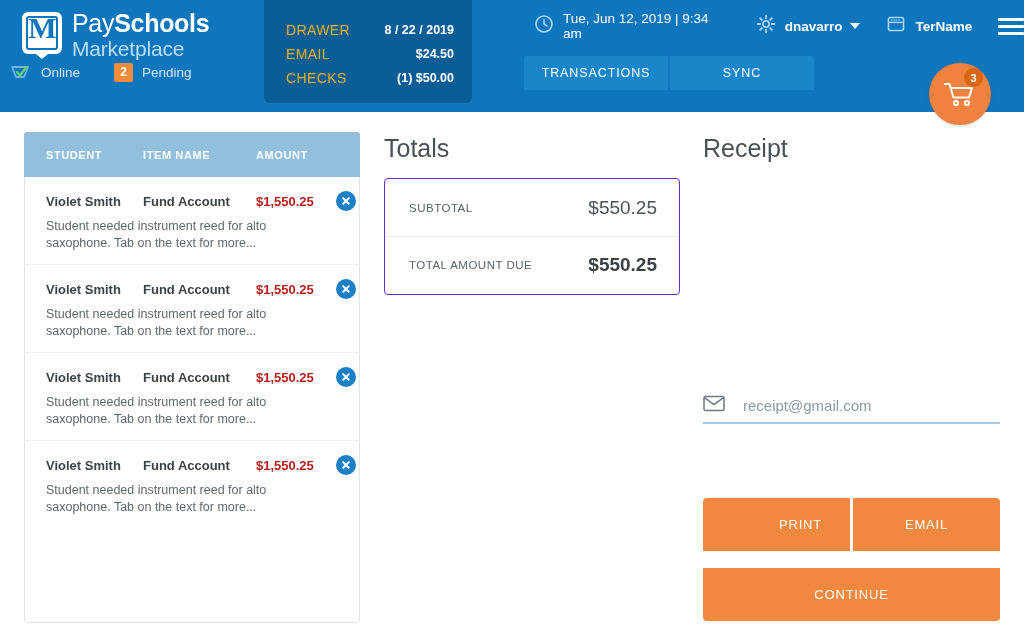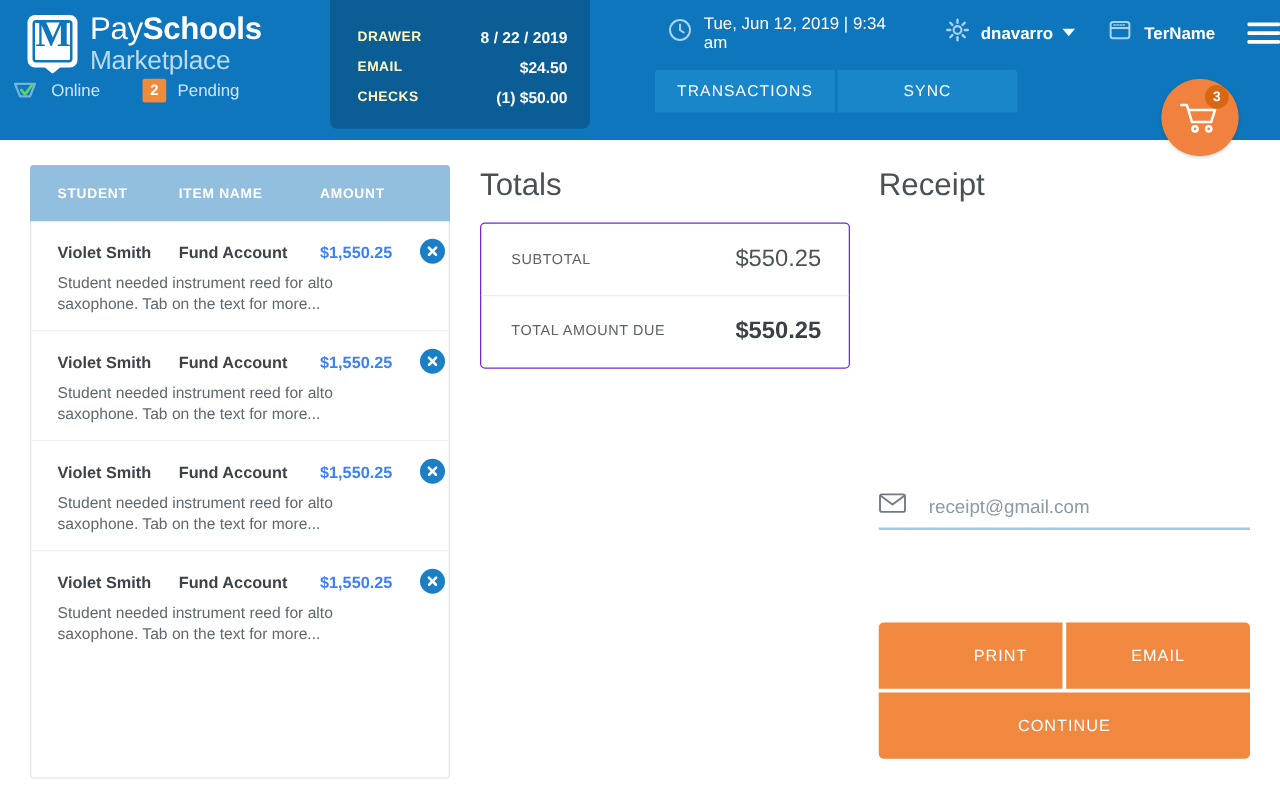--- a/index.html
+++ b/index.html
@@ -76,21 +76,21 @@
     width: 208px; height: 103px;
     background: #0b5d96;
     border-radius: 0 0 6px 6px;
     padding: 18px 18px 0 22px;
   }
   .drawer-row {
     display: flex; justify-content: space-between;
     align-items: center; height: 24px;
   }
   .drawer-key {
-    color: #fef9c3; font-size: 11px; font-weight: bold;
+    color: #eab308; font-size: 14px; font-weight: normal;
     letter-spacing: 0.4px;
   }
   .drawer-val { color: #ffffff; font-size: 12.5px; font-weight: bold; }
 
   
   .topnav {
     position: absolute; left: 534px; top: 12px;
     display: flex; align-items: center; height: 28px;
   }
   .nav-item { display: flex; align-items: center; margin-right: 26px; }
@@ -163,21 +163,21 @@
 
   .rows { position: absolute; left: 24px; top: 177px; width: 336px; }
   .row { position: relative; padding: 14px 0 12px 0; }
   .row + .row { border-top: 1px solid #edeff1; }
   .row-top { display: flex; align-items: center; padding: 0 0 0 22px; }
   .c-student {
     width: 97px; font-size: 13px; font-weight: bold; color: #3d4349;
   }
   .c-item { width: 113px; font-size: 13px; font-weight: bold; color: #3d4349; }
   .c-amount {
-    width: 80px; font-size: 13px; font-weight: bold; color: #3b82f6;
+    width: 80px; font-size: 13px; font-weight: bold; color: #b91c1c;
   }
   .del-btn {
     width: 20px; height: 20px; border-radius: 50%;
     background: #1a7fc4; position: relative; cursor: pointer;
   }
   .del-btn::before, .del-btn::after {
     content: ""; position: absolute; left: 5px; top: 9.2px;
     width: 10px; height: 1.8px; background: #ffffff; border-radius: 1px;
   }
   .del-btn::before { transform: rotate(45deg); }
@@ -226,21 +226,21 @@
   .action-grid { position: absolute; left: 703px; top: 498px; width: 297px; }
   .abtn-row { display: flex; }
   .abtn {
     background: #f0883f; color: #ffffff;
     font-size: 13px; letter-spacing: 0.8px;
     display: flex; align-items: center; justify-content: center;
     cursor: pointer; height: 53px;
   }
   .abtn.half { width: 147px; }
   .abtn.half + .abtn.half { margin-left: 3px; }
-  .abtn.full { width: 297px; margin-top: 3px; border-radius: 0 0 4px 4px; }
+  .abtn.full { width: 297px; margin-top: 17px; border-radius: 0 0 4px 4px; }
   .abtn.tl { border-radius: 4px 0 0 0; padding-left: 48px; }
   .abtn.tr { border-radius: 0 4px 0 0; }
 </style>
 </head>
 <body>
 
 <div class="header">
 
   <div class="logo-block">
     <div class="logo-row">

